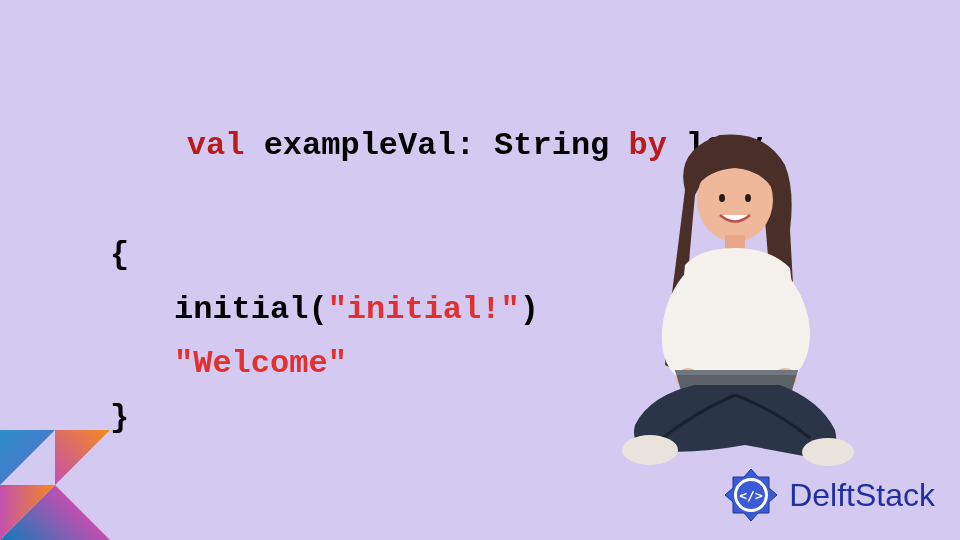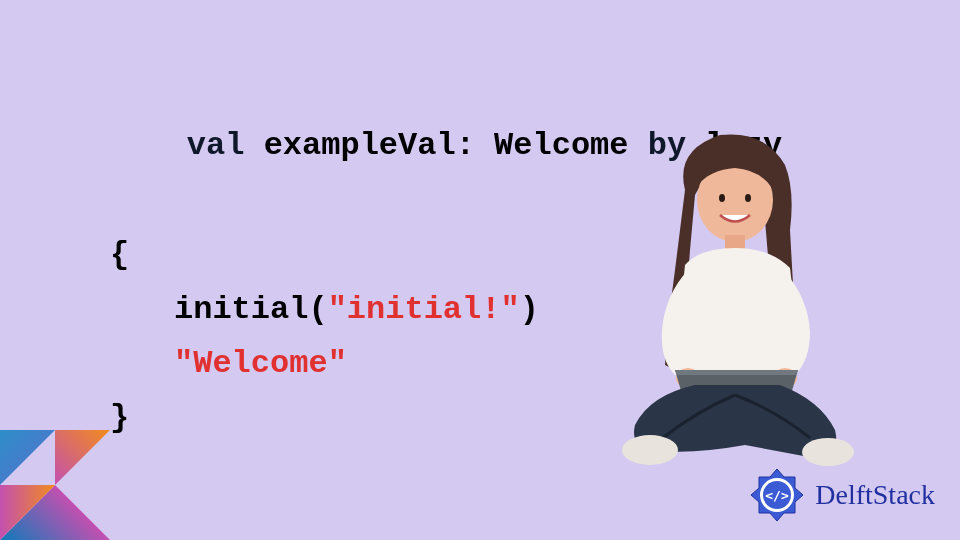--- a/index.html
+++ b/index.html
@@ -19,21 +19,21 @@
       position: absolute;
       top: 65px;
       left: 110px;
       font-size: 32px;
       font-weight: bold;
       line-height: 1.7;
     }
     .code-line {
       white-space: pre;
     }
-    .kw-green { color: #0f172a; }
+    .kw-green { color: #b91c1c; }
     .kw-black { color: #000; }
     .str-red { color: #e03030; }
     .indent { display: inline-block; width: 2em; }
     
     .kotlin-logo {
       position: absolute;
       bottom: 0;
       left: 0;
       width: 110px;
       height: 110px;
@@ -41,22 +41,22 @@
     
     .delftstack-logo {
       position: absolute;
       bottom: 15px;
       right: 25px;
       display: flex;
       align-items: center;
       gap: 8px;
     }
     .delftstack-text {
-      font-family: Liberation Serif, serif;
-      font-size: 28px;
+      font-family: Liberation Sans, sans-serif;
+      font-size: 32px;
       font-weight: 500;
       color: #2030a0;
     }
     .delftstack-badge {
       width: 60px;
       height: 60px;
     }
     
     .illustration {
       position: absolute;
@@ -64,21 +64,21 @@
       bottom: 60px;
       width: 320px;
       height: 360px;
     }
   </style>
 </head>
 <body>
 
 <div class="code-container">
   <div class="code-line">
-    <span class="kw-green">val</span><span class="kw-black"> exampleVal: Welcome </span><span class="kw-green">by</span><span class="kw-black"> lazy</span>
+    <span class="kw-green">val</span><span class="kw-black"> exampleVal: String </span><span class="kw-green">by</span><span class="kw-black"> lazy</span>
   </div>
   <div class="code-line kw-black">{</div>
   <div class="code-line"><span class="indent"></span><span class="kw-black">initial(</span><span class="str-red">"initial!"</span><span class="kw-black">)</span></div>
   <div class="code-line"><span class="indent"></span><span class="str-red">"Welcome"</span></div>
   <div class="code-line kw-black">}</div>
 </div>
 
 <svg class="illustration" viewBox="0 0 320 360">
 
   <path d="M 105 70 Q 95 30 140 15 Q 185 10 205 45 Q 215 70 210 110 L 215 200 Q 218 240 205 260 L 195 255 L 190 160 L 185 100 Q 180 60 160 50 Q 130 45 115 75 L 110 130 L 105 200 Q 100 235 95 250 L 85 245 Q 88 200 95 150 Z" fill="#4a2f28"></path>

